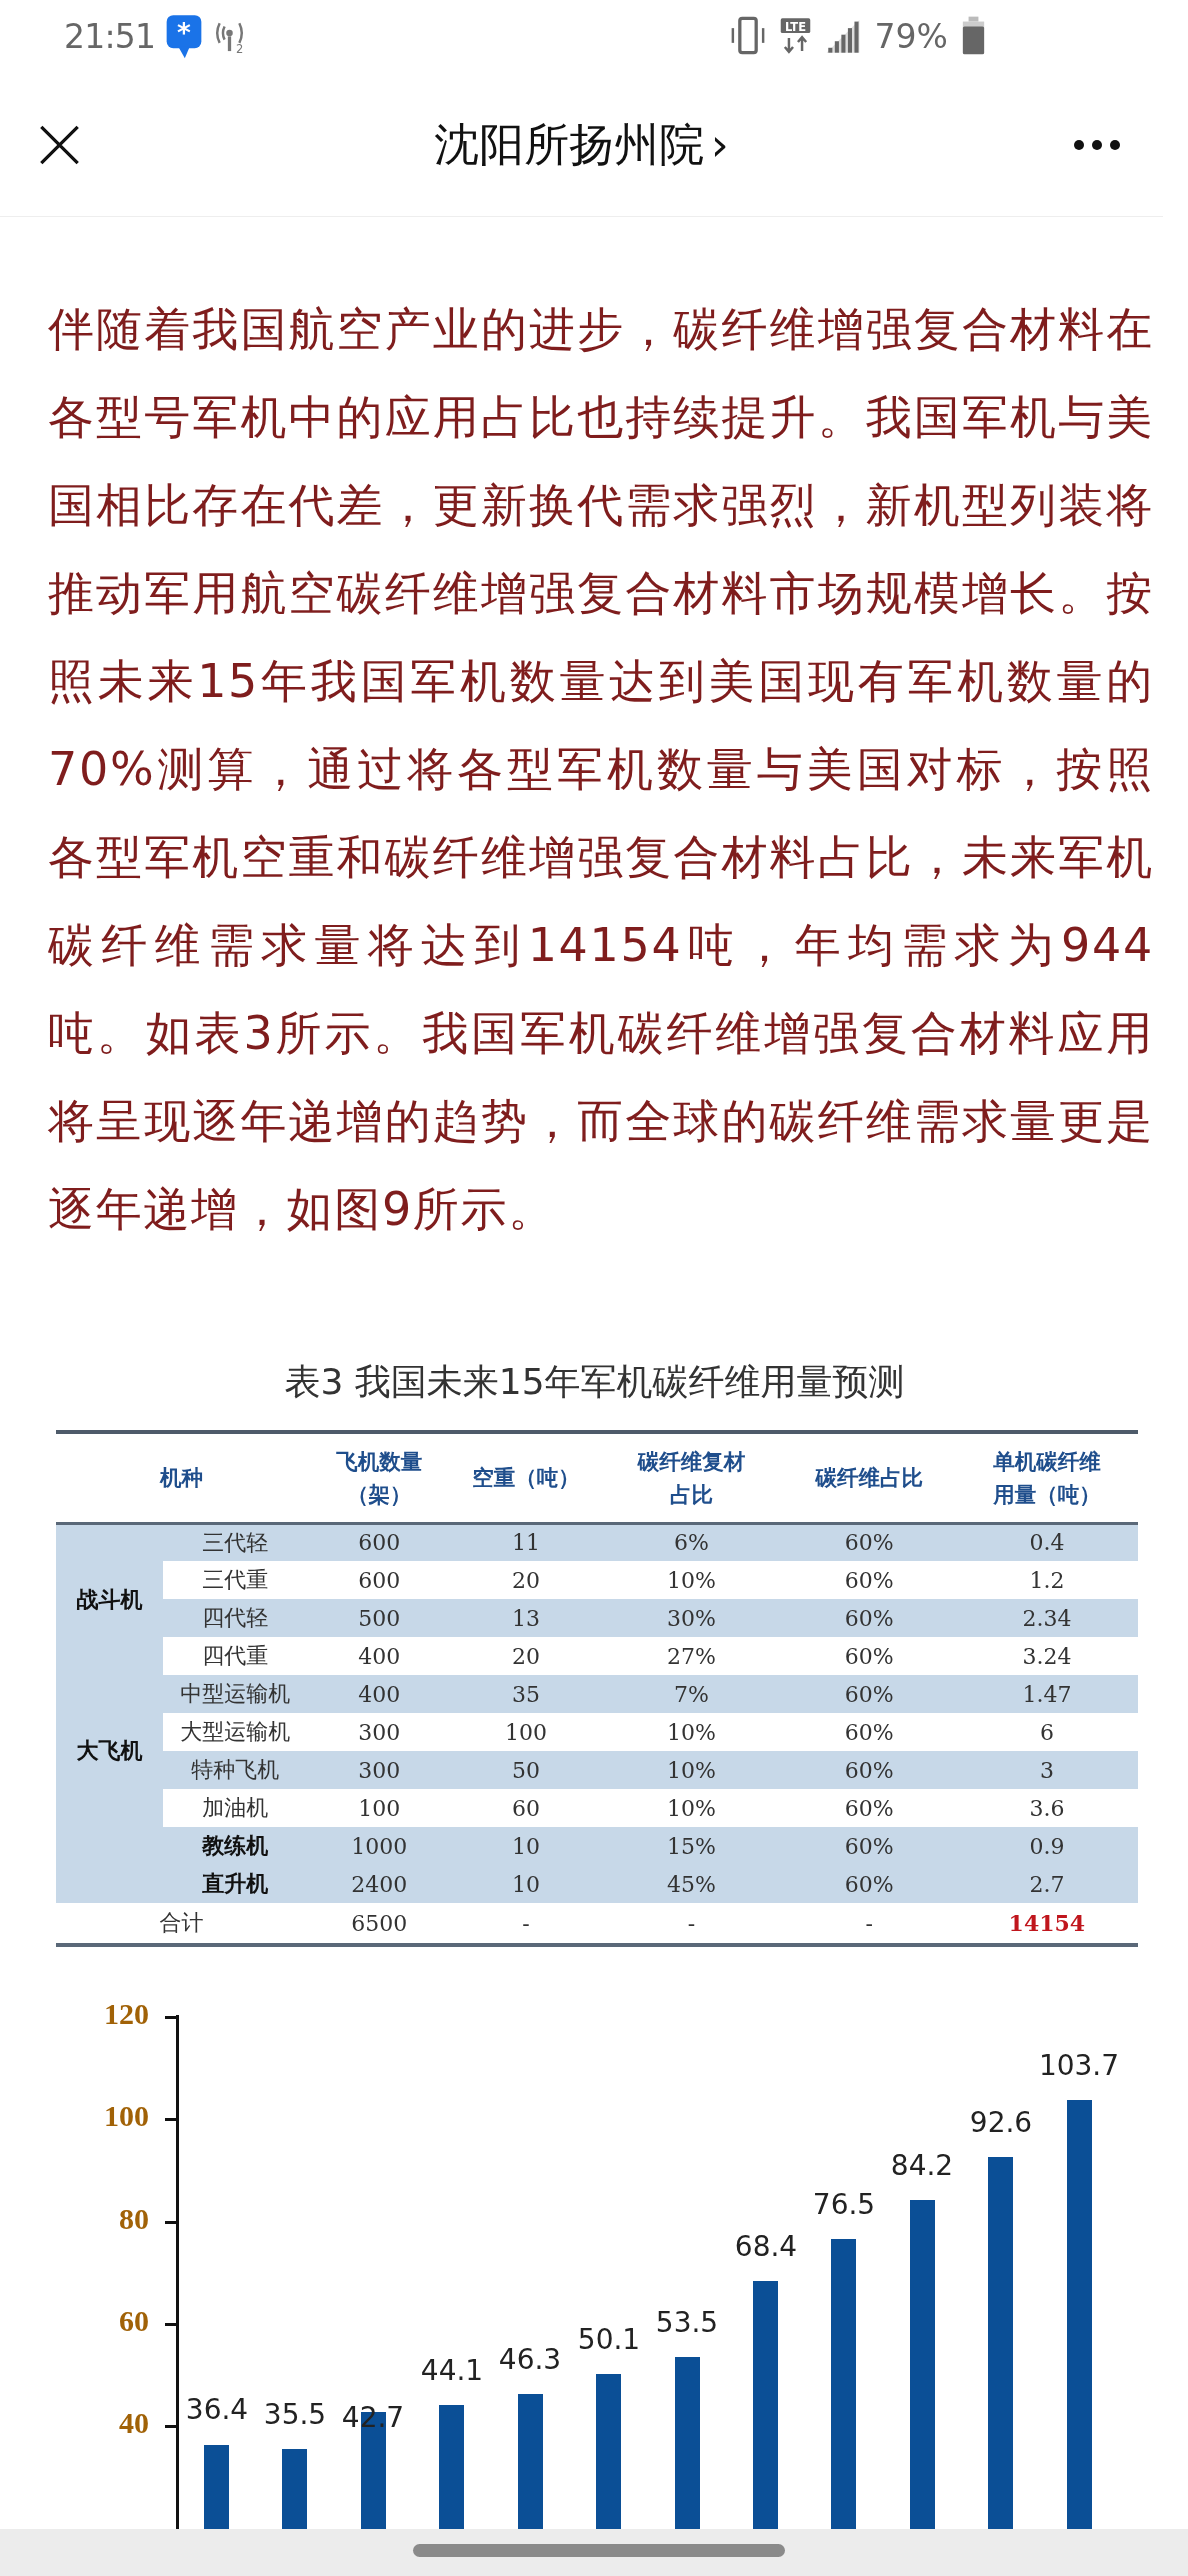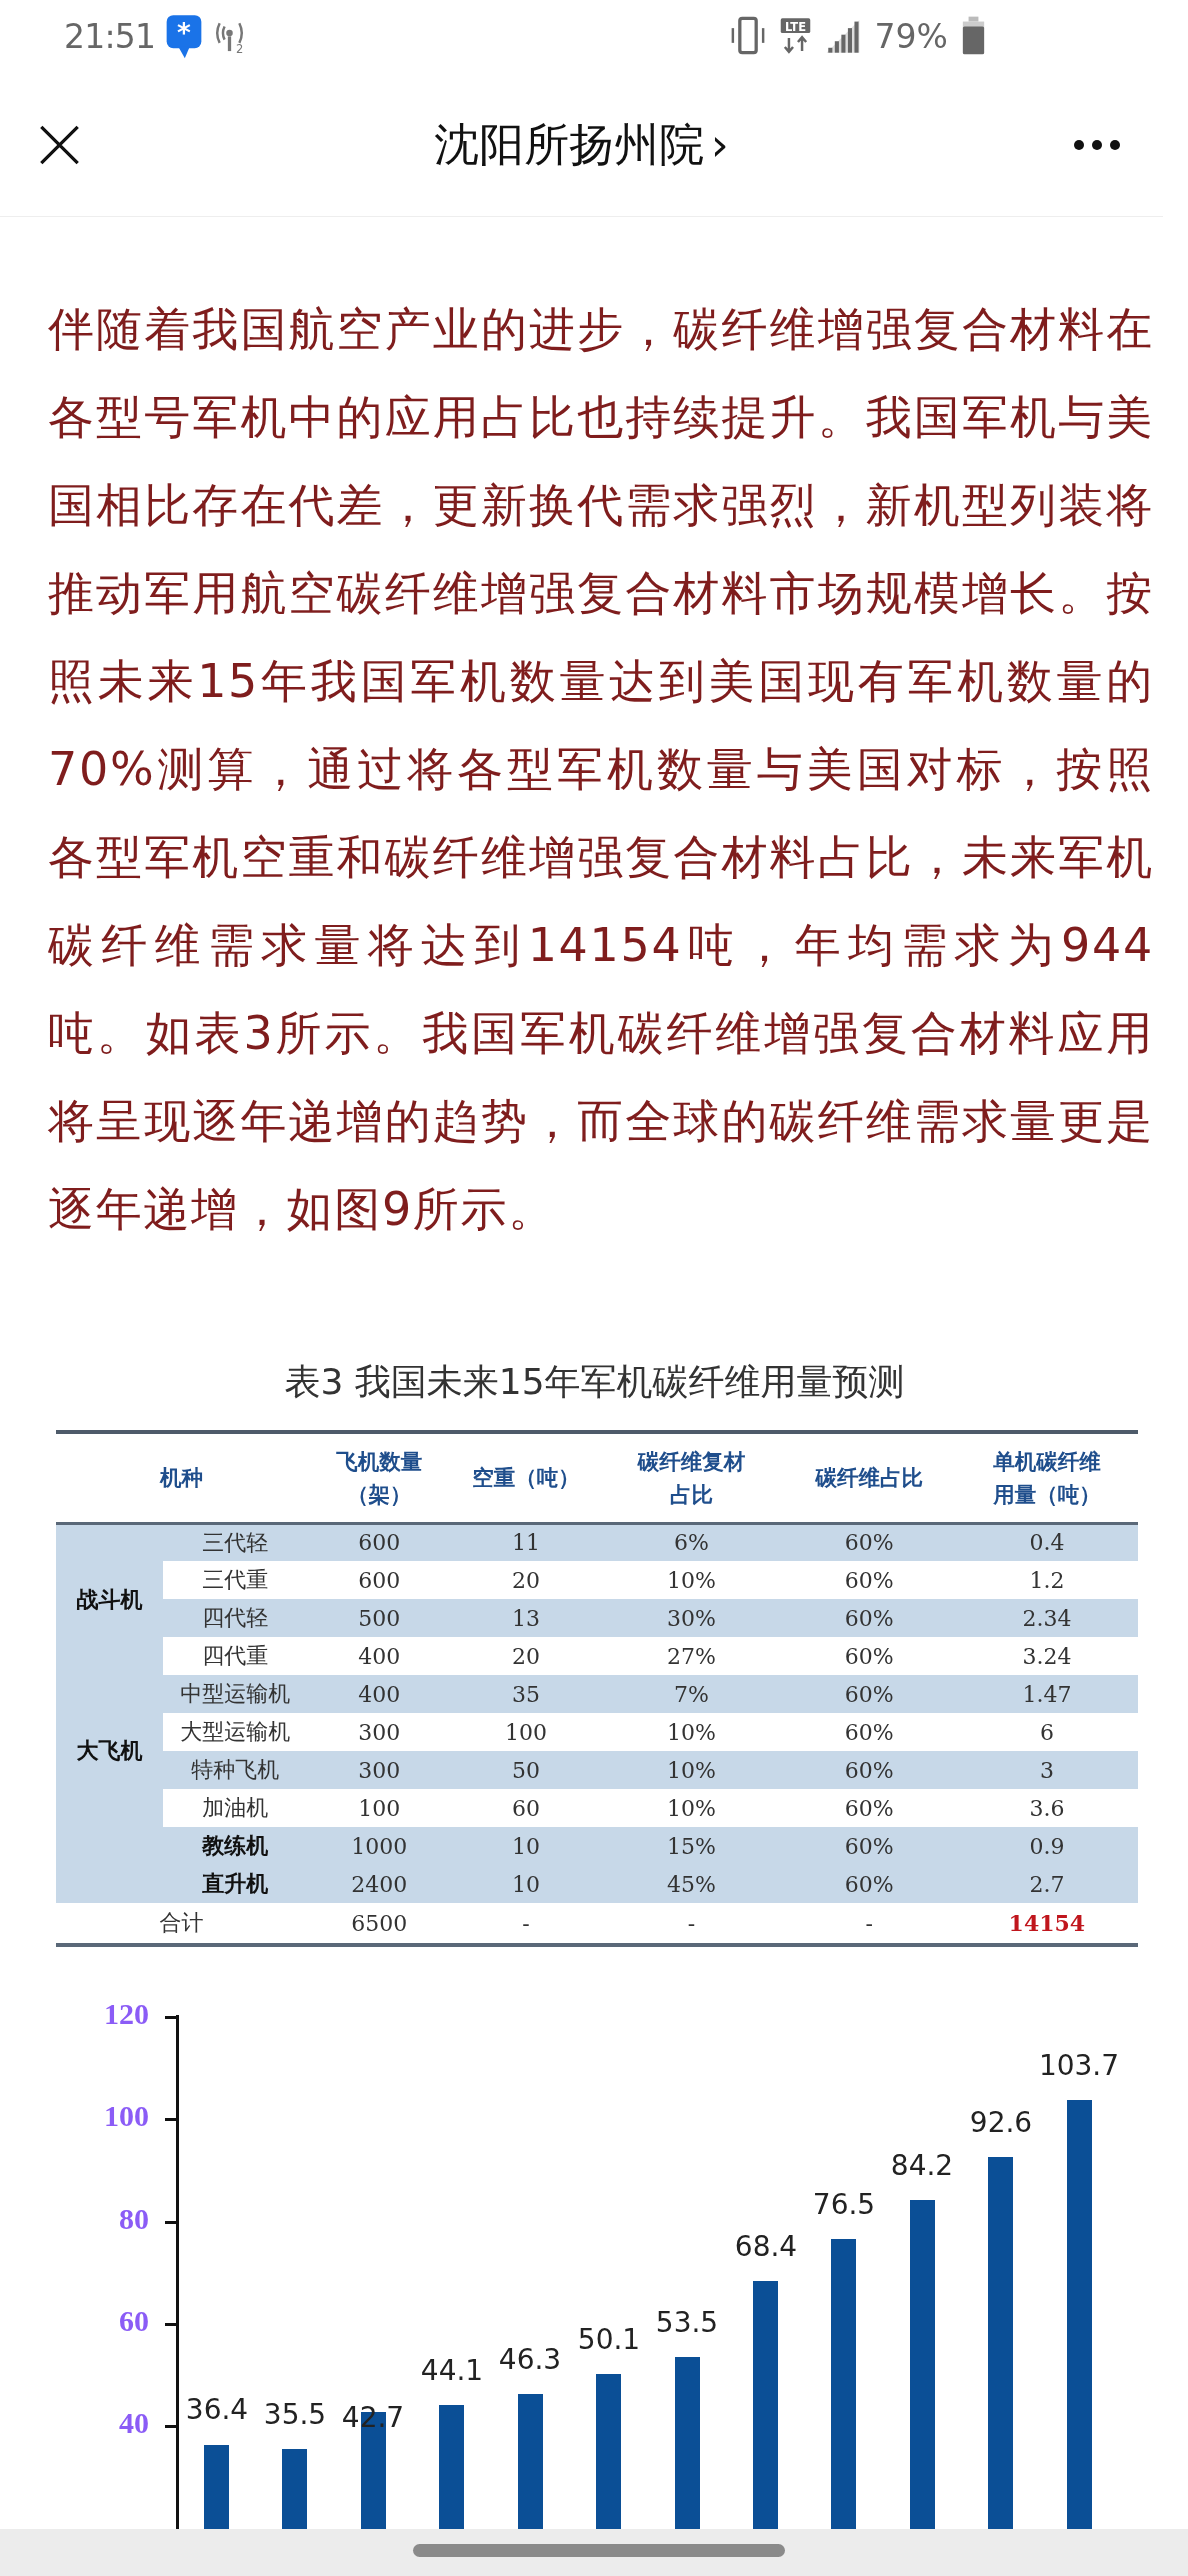--- a/index.html
+++ b/index.html
@@ -40,21 +40,21 @@
   td.group { background: #c7d8e8; font-weight: bold; color: #111; }
   td.boldcat { font-weight: bold; color: #111; }
   tr.total td { background: #ffffff; height: 40px; }
   .red { color: #c0161d; font-weight: bold; }
 
   
   .chart { position: absolute; left: 0; top: 1982px; width: 1189px; height: 545px; }
   .chart-title { position: absolute; left: 421px; top: 30px; font-family: "DejaVu Serif", "Liberation Serif", serif; font-size: 30px; color: #444; letter-spacing: 3.3px; }
   .y-axis { position: absolute; left: 176px; top: 33px; width: 2.5px; height: 528px; background: #111; }
   .y-tick { position: absolute; left: 165px; width: 11.6px; height: 2.5px; background: #111; }
-  .y-label { position: absolute; left: 83px; width: 66px; text-align: right; font-family: "Liberation Serif", "DejaVu Serif", serif; font-weight: bold; font-size: 30px; color: #8b5cf6; }
+  .y-label { position: absolute; left: 83px; width: 66px; text-align: right; font-family: "Liberation Serif", "DejaVu Serif", serif; font-weight: bold; font-size: 30px; color: #a16207; }
   .bar { position: absolute; width: 25px; background: #0b4f96; }
   .bar-label { position: absolute; width: 116px; text-align: center; font-size: 28px; color: #222; font-family: "DejaVu Sans", sans-serif; }
 
   
   .gesture-area { position: absolute; left: 0; top: 2529px; width: 1189px; height: 47px; background: #ececec; }
   .gesture-pill { position: absolute; left: 413px; top: 15px; width: 372px; height: 13.2px; border-radius: 6.6px; background: #8a8a8a; }
 </style>
 </head>
 <body>
 

